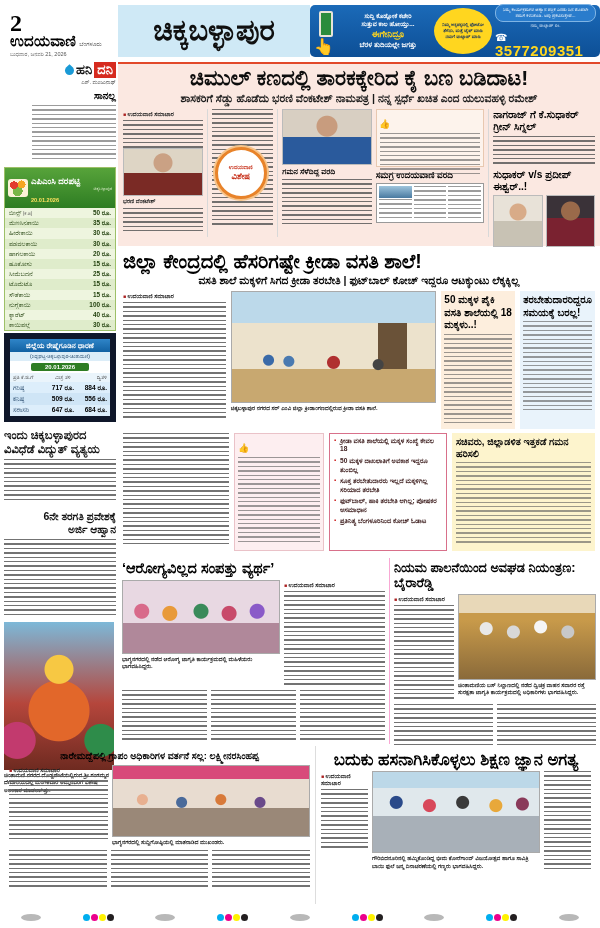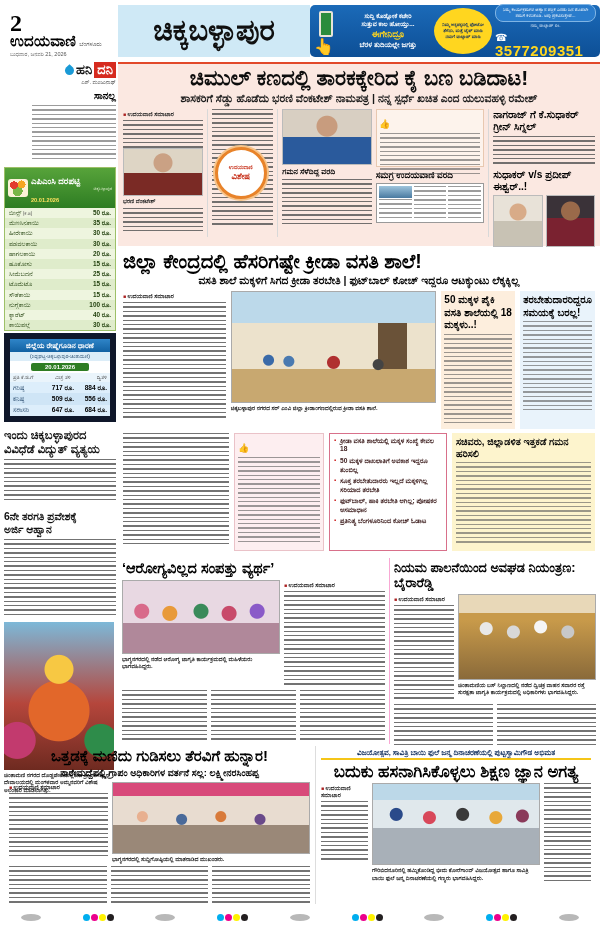--- a/index.html
+++ b/index.html
@@ -70,21 +70,21 @@
   .silk-title { background:linear-gradient(#2f85c8,#1261a2); color:#fff; font-size:7.2px; font-weight:bold; text-align:center; padding:2px 1px; }
   .silk-sub { background:#dcedf8; color:#123a5e; font-size:5px; text-align:center; padding:1px 0; }
   .silk-date { margin:2px auto; width:58px; text-align:center; background:#2e7d23; color:#fff; font-size:6px; font-weight:bold; border-radius:2px; padding:1px 0; }
   .silk-cols { display:flex; font-size:5.4px; color:#333; padding:1px 3px; background:#eaf4fb; }
   .silk-cols span:nth-child(1){ flex:1.2; } .silk-cols span:nth-child(2){ flex:1; text-align:center;} .silk-cols span:nth-child(3){ flex:1; text-align:right;}
   .silk-row { display:flex; padding:1.6px 3px; font-size:6.6px; background:#ddeefb; }
   .silk-row.alt { background:#cfe5f6; }
   .silk-row .sl { flex:1.2; color:#1c3f63; } .silk-row b { flex:1; text-align:center; } .silk-row b:last-child { text-align:right; }
 
   .side-head { font-size:11.5px; font-weight:bold; line-height:1.2; margin:7px 0 3px; color:#111; }
-  .side-head.center { text-align:left; font-size:10.5px; }
+  .side-head.center { text-align:right; font-size:10.5px; }
   .deity { margin-top:5px; width:110px; height:148px; background:
       radial-gradient(circle at 50% 32%, #f7c843 0 14px, transparent 15px),
       radial-gradient(circle at 50% 60%, #e2672a 0 30px, transparent 31px),
       radial-gradient(circle at 12% 80%, #c23a6e 0 18px, transparent 19px),
       radial-gradient(circle at 88% 80%, #2e8c4a 0 16px, transparent 17px),
       linear-gradient(#7db8d8, #b5463c 55%, #6e2a20); }
 
   
   .top-story { position:absolute; left:118px; top:62px; width:482px; height:184px; background:#fbe8e1; border-top:2.5px solid #e2492a; padding:2px 5px; }
   .ts-headline { font-size:21px; font-weight:bold; text-align:center; color:#0d0d0d; line-height:1.15; }
@@ -476,40 +476,38 @@
       </div>
       <div style="display:flex;gap:4px;margin-top:3px">
         <div class="sim" style="flex:1;height:42px"></div>
         <div class="sim" style="flex:1;height:42px"></div>
       </div>
     </div>
   </div>
 
   <div class="bottomrow">
     <div class="hut">
-      <div class="hut-head">ಒತ್ತಡಕ್ಕೆ ಮಣಿದು ಗುಡಿಸಲು ತೆರವಿಗೆ ಹುನ್ನಾರ!</div>
       <div class="hut-sub">ನಾರೇಮದ್ದೆಪಲ್ಲಿ ಗ್ರಾಪಂ ಅಧಿಕಾರಿಗಳ ವರ್ತನೆ ಸಲ್ಲ: ಲಕ್ಷ್ಮೀನರಸಿಂಹಪ್ಪ</div>
       <div class="hut-top">
         <div style="flex:1">
           <div class="byline">ಉದಯವಾಣಿ ಸಮಾಚಾರ</div>
           <div class="sim" style="height:64px"></div>
         </div>
         <div>
           <div class="event1"></div>
           <div class="caption" style="width:198px">ಭಾಗ್ಯನಗರದಲ್ಲಿ ಸುದ್ದಿಗೋಷ್ಠಿಯಲ್ಲಿ ಮಾತನಾಡಿದ ಮುಖಂಡರು.</div>
         </div>
       </div>
       <div style="display:flex;gap:4px;margin-top:3px">
         <div class="sim" style="flex:1;height:40px"></div>
         <div class="sim" style="flex:1;height:40px"></div>
         <div class="sim" style="flex:1;height:40px"></div>
       </div>
     </div>
     <div class="edu">
-      <div class="kicker">ವಿಜಯೋತ್ಸವ, ಸಾವಿತ್ರಿ ಬಾಯಿ ಫುಲೆ ಜನ್ಮ ದಿನಾಚರಣೆಯಲ್ಲಿ ಪುಟ್ಟಸ್ವಾಮಿಗೌಡ ಅಭಿಮತ</div>
       <div class="edu-head">ಬದುಕು ಹಸನಾಗಿಸಿಕೊಳ್ಳಲು ಶಿಕ್ಷಣ ಜ್ಞಾನ ಅಗತ್ಯ</div>
       <div class="edu-top">
         <div style="flex:1">
           <div class="byline">ಉದಯವಾಣಿ ಸಮಾಚಾರ</div>
           <div class="sim" style="height:62px"></div>
         </div>
         <div>
           <div class="group3"></div>
           <div class="caption" style="width:168px">ಗೌರಿಬಿದನೂರಿನಲ್ಲಿ ಹಮ್ಮಿಕೊಂಡಿದ್ದ ಭೀಮ ಕೋರೆಗಾಂವ್ ವಿಜಯೋತ್ಸವ ಹಾಗೂ ಸಾವಿತ್ರಿ ಬಾಯಿ ಫುಲೆ ಜನ್ಮ ದಿನಾಚರಣೆಯಲ್ಲಿ ಗಣ್ಯರು ಭಾಗವಹಿಸಿದ್ದರು.</div>
         </div>

